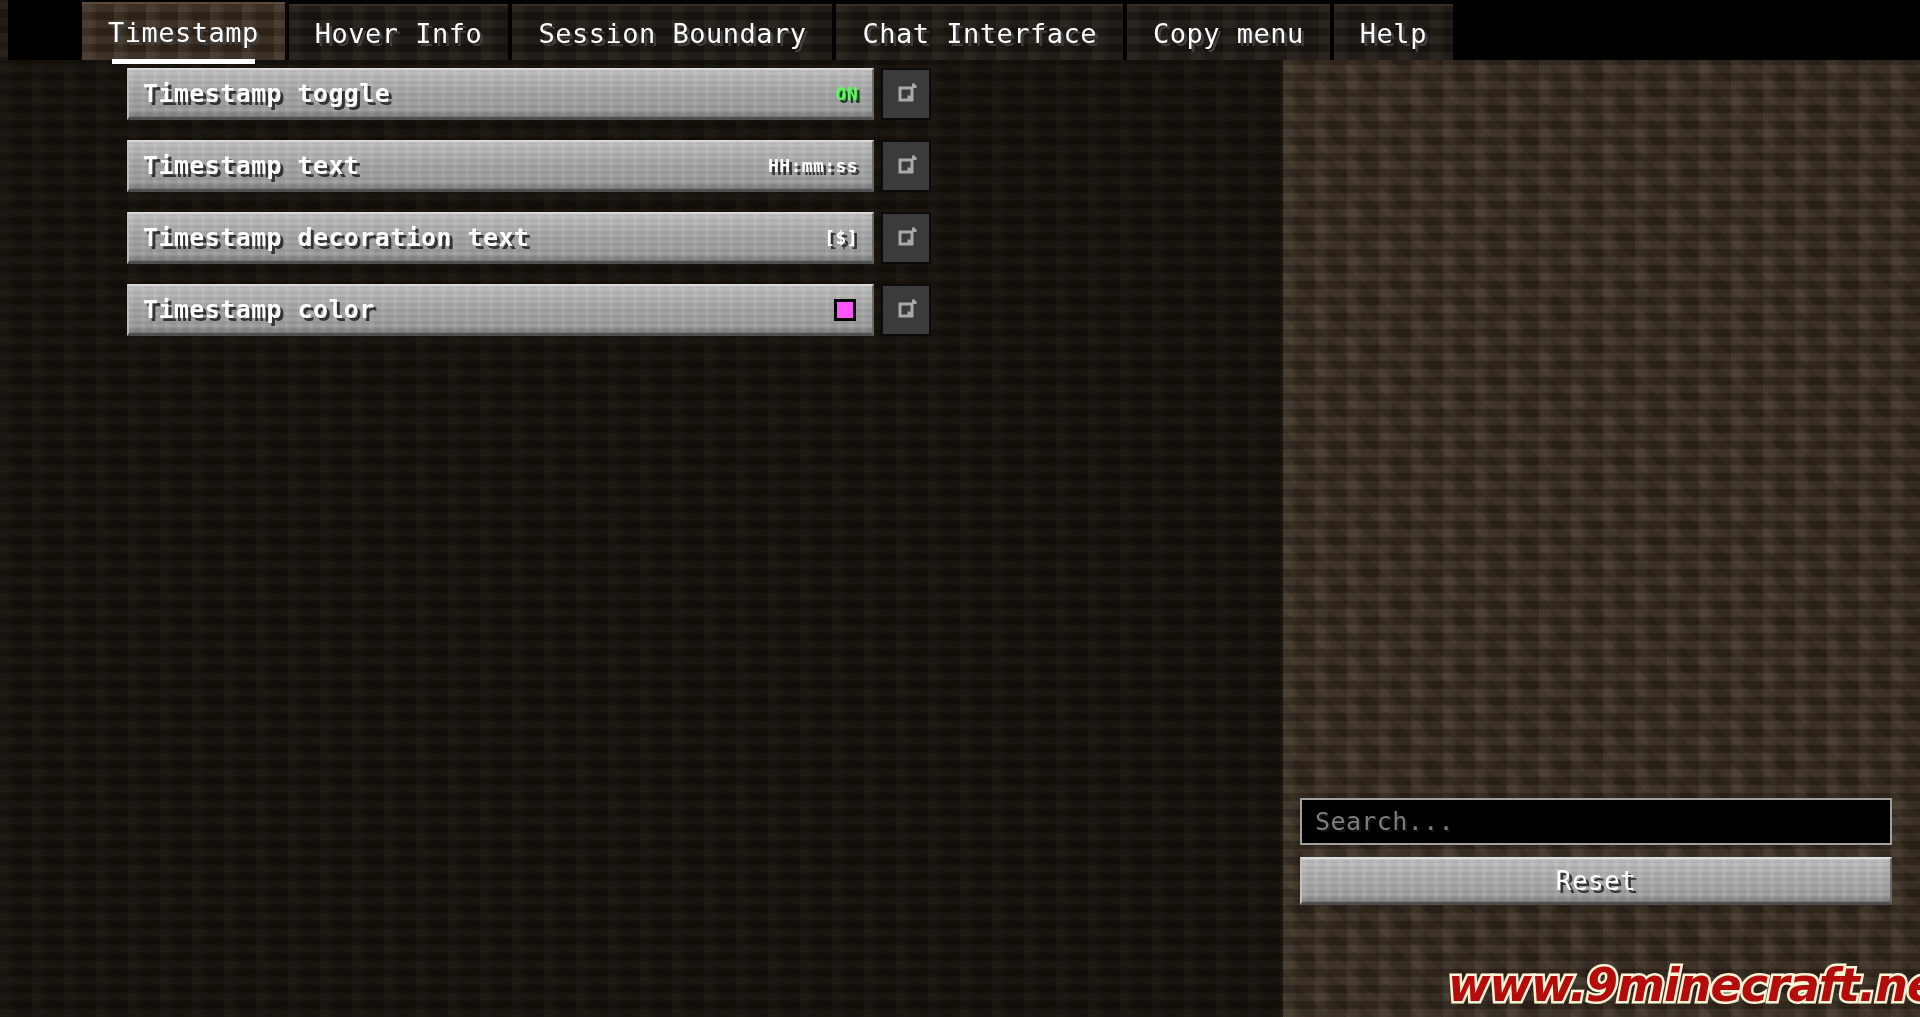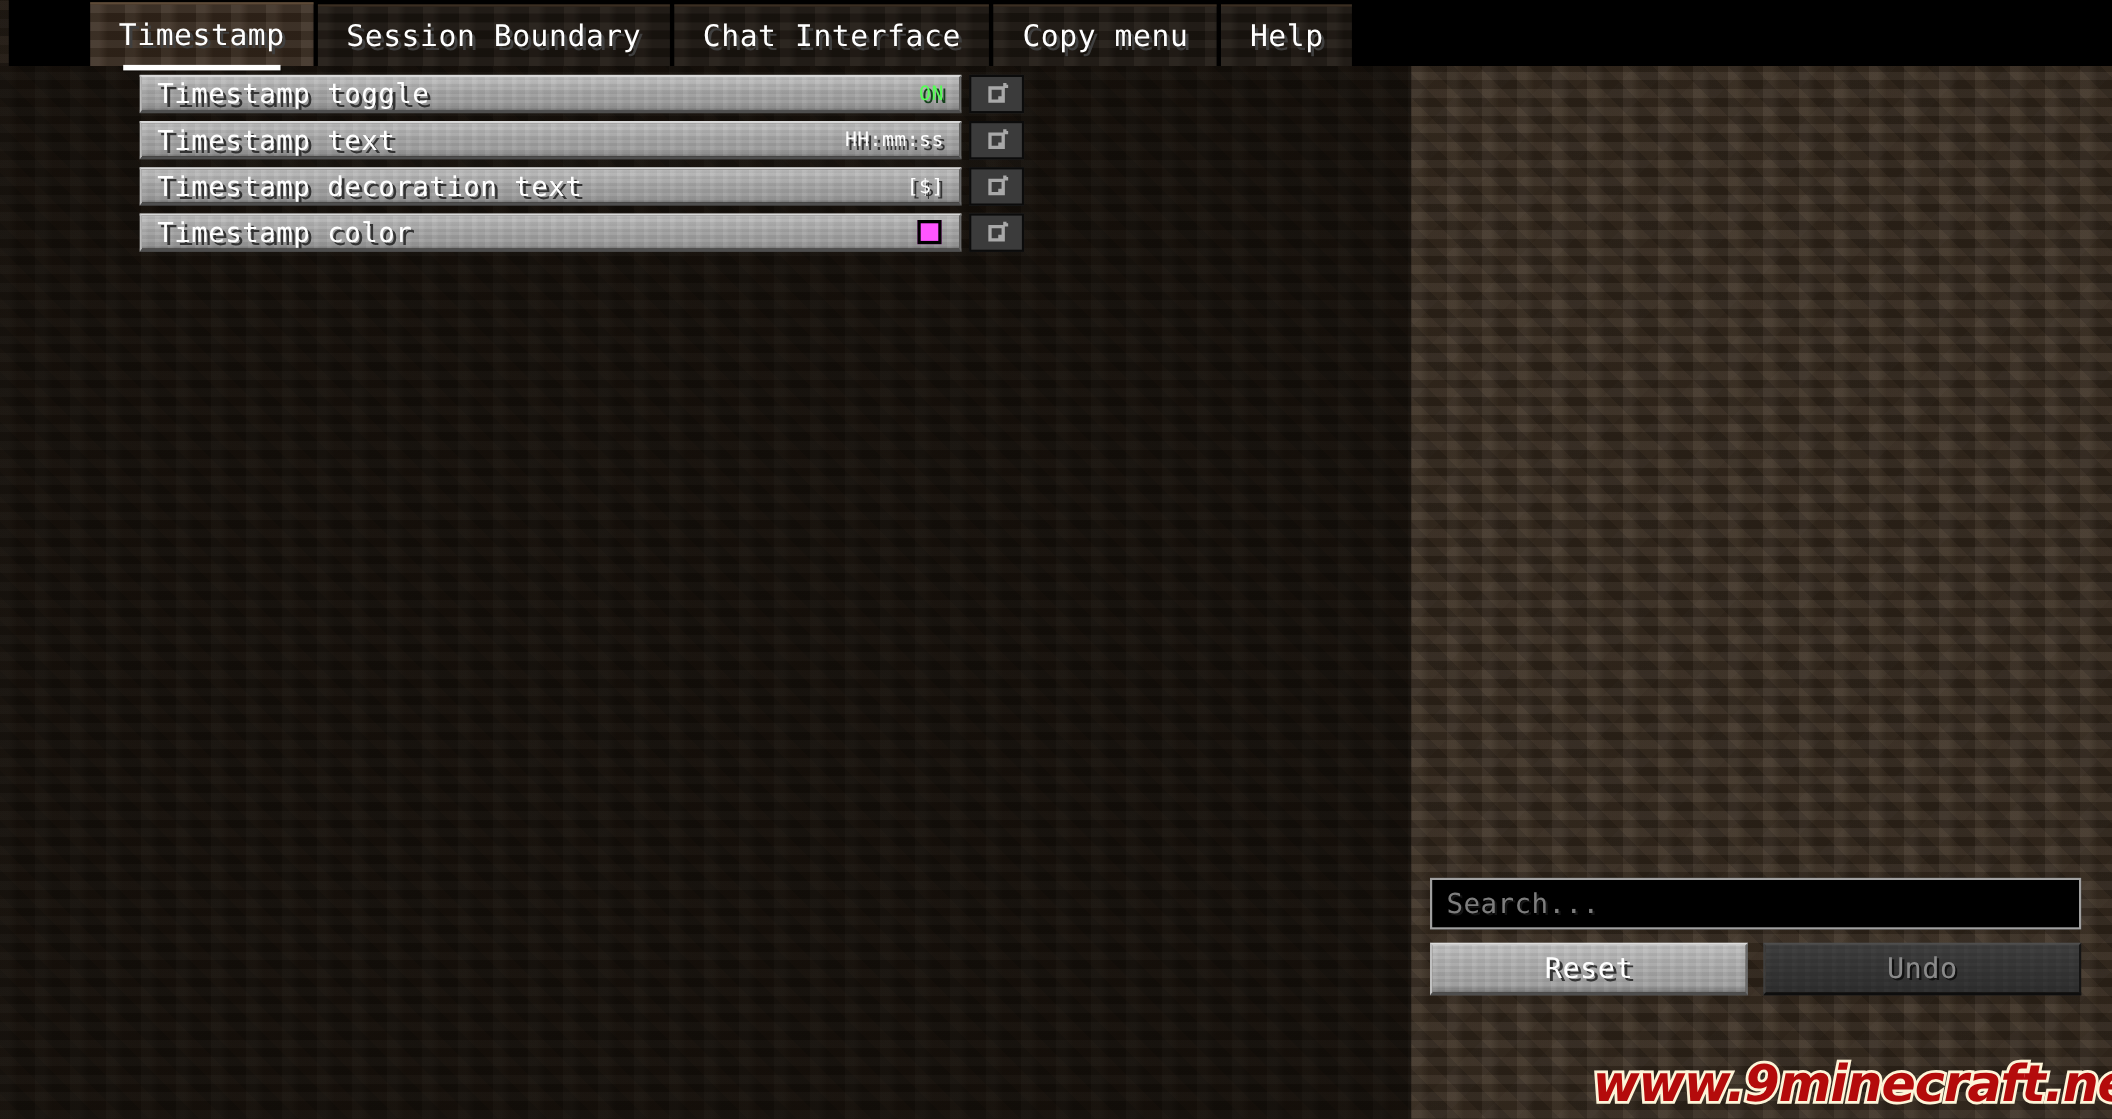--- a/index.html
+++ b/index.html
@@ -101,24 +101,25 @@
   }
 
   
   .rows {
     position: absolute;
     left: 127px; top: 68px;
     width: 804px;
   }
   .row {
     position: relative;
-    height: 35px;
-    margin-bottom: 7px;
+    height: 52px;
+    margin-bottom: 20px;
     display: flex;
     align-items: stretch;
+    font-weight: bold;
   }
 
   .row-main {
     flex: 1 1 auto;
     position: relative;
     display: flex;
     align-items: center;
     justify-content: space-between;
     padding: 0 14px;
     background: linear-gradient(180deg, #c6c6c6 0%, #bcbcbc 6%, #a3a3a3 50%, #9a9a9a 88%, #6e6e6e 100%);
@@ -282,20 +283,23 @@
 <div class="panel-right"></div>
 
 <div class="tabbar">
   <div class="tab-spacer"></div>
 
   <div class="tab active">
     <span>Timestamp</span>
     <div class="tab-underline"></div>
   </div>
 
+  <div class="tab inactive">
+    <span>Hover Info</span>
+  </div>
 
 
   <div class="tab inactive">
     <span>Session Boundary</span>
   </div>
 
   <div class="tab inactive">
     <span>Chat Interface</span>
   </div>
 
@@ -367,21 +371,18 @@
 <div class="bottom-panel">
 
   <div class="search-box">
     <span class="search-placeholder">Search...</span>
   </div>
 
   <div class="btn-row">
     <div class="mc-btn">
       <span>Reset</span>
     </div>
-    <div class="mc-btn disabled">
-      <span>Undo</span>
-    </div>
   </div>
 
 
 </div>
 
 <div class="watermark" style="color: rgb(180, 11, 11); -webkit-text-stroke: 5px rgb(253, 244, 216);">www.9minecraft.net</div>
 
 </body></html>

